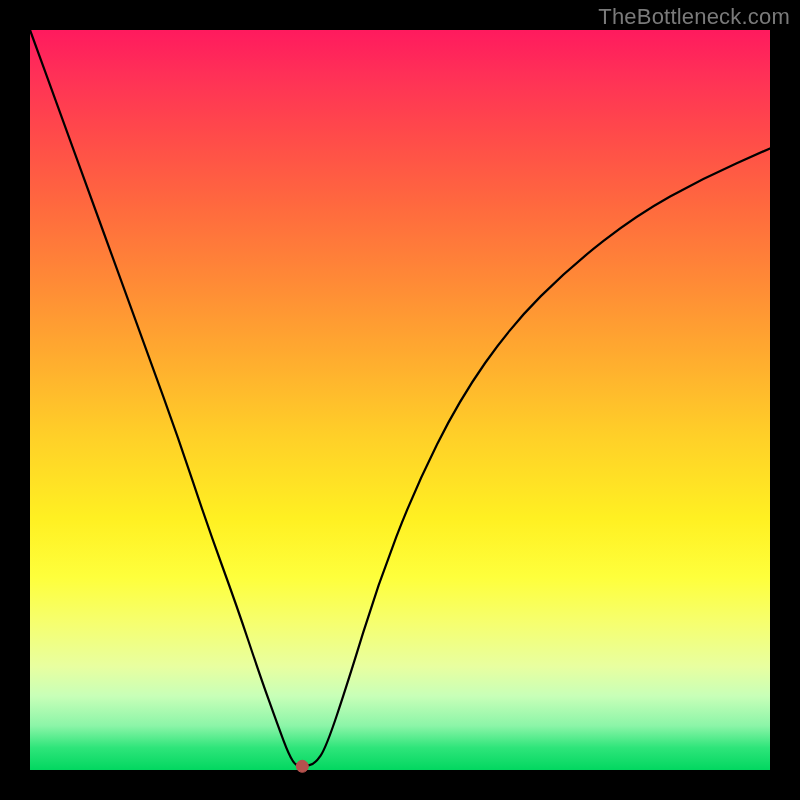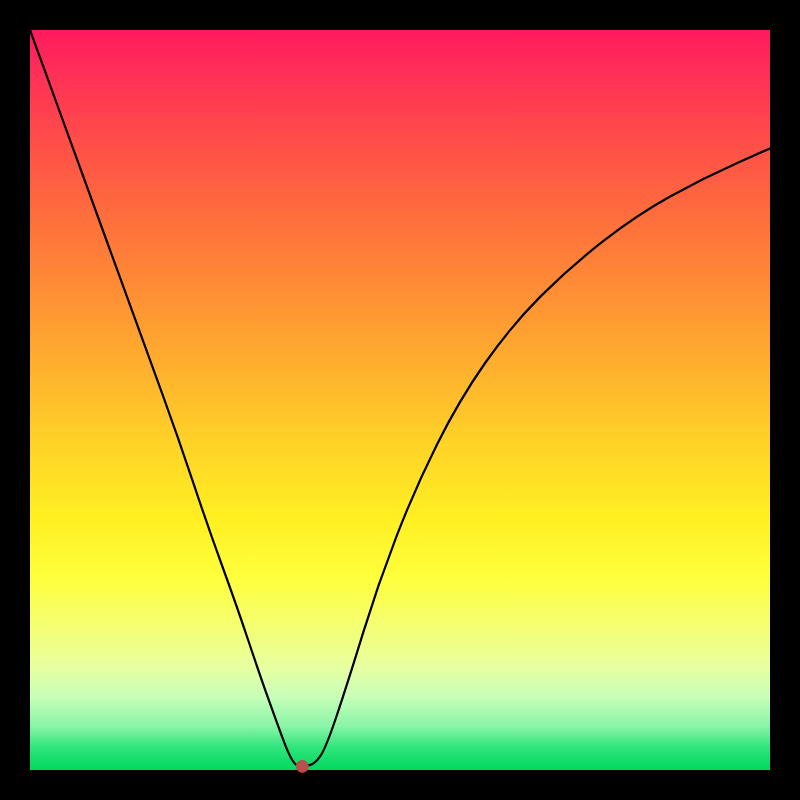--- a/index.html
+++ b/index.html
@@ -79,14 +79,15 @@
 
   <div class="plot-area">
 
     <svg class="curve" viewBox="0 0 740 740" preserveAspectRatio="none">
       <path d="M 0.00 0.00 Q 0.00 0.00 14.80 40.70 Q 29.60 81.40 44.40 122.10 Q 59.20 162.80 74.00 203.50 Q 88.80 244.20 103.60 284.90 Q 118.40 325.60 133.20 366.30 Q 148.00 407.00 162.80 451.40 Q 177.60 495.80 192.40 536.50 Q 207.20 577.20 218.30 610.50 Q 229.40 643.80 238.65 669.70 Q 247.90 695.60 253.45 710.40 Q 259.00 725.20 262.70 730.75 Q 266.40 736.30 270.10 736.30 Q 273.80 736.30 279.35 735.19 Q 284.90 734.08 290.45 725.94 Q 296.00 717.80 307.10 684.50 Q 318.20 651.20 333.00 603.10 Q 347.80 555.00 366.30 506.90 Q 384.80 458.80 407.00 414.40 Q 429.20 370.00 455.10 333.00 Q 481.00 296.00 510.60 266.40 Q 540.20 236.80 573.50 210.90 Q 606.80 185.00 640.10 166.50 Q 673.40 148.00 706.70 133.20 T 740.00 118.40"></path>
       <circle class="min-dot" cx="272.32" cy="736.30" r="6"></circle>
     </svg>
 
   </div>
 
+  <div class="watermark">TheBottleneck.com</div>
 
 </div>
 
 </body></html>

